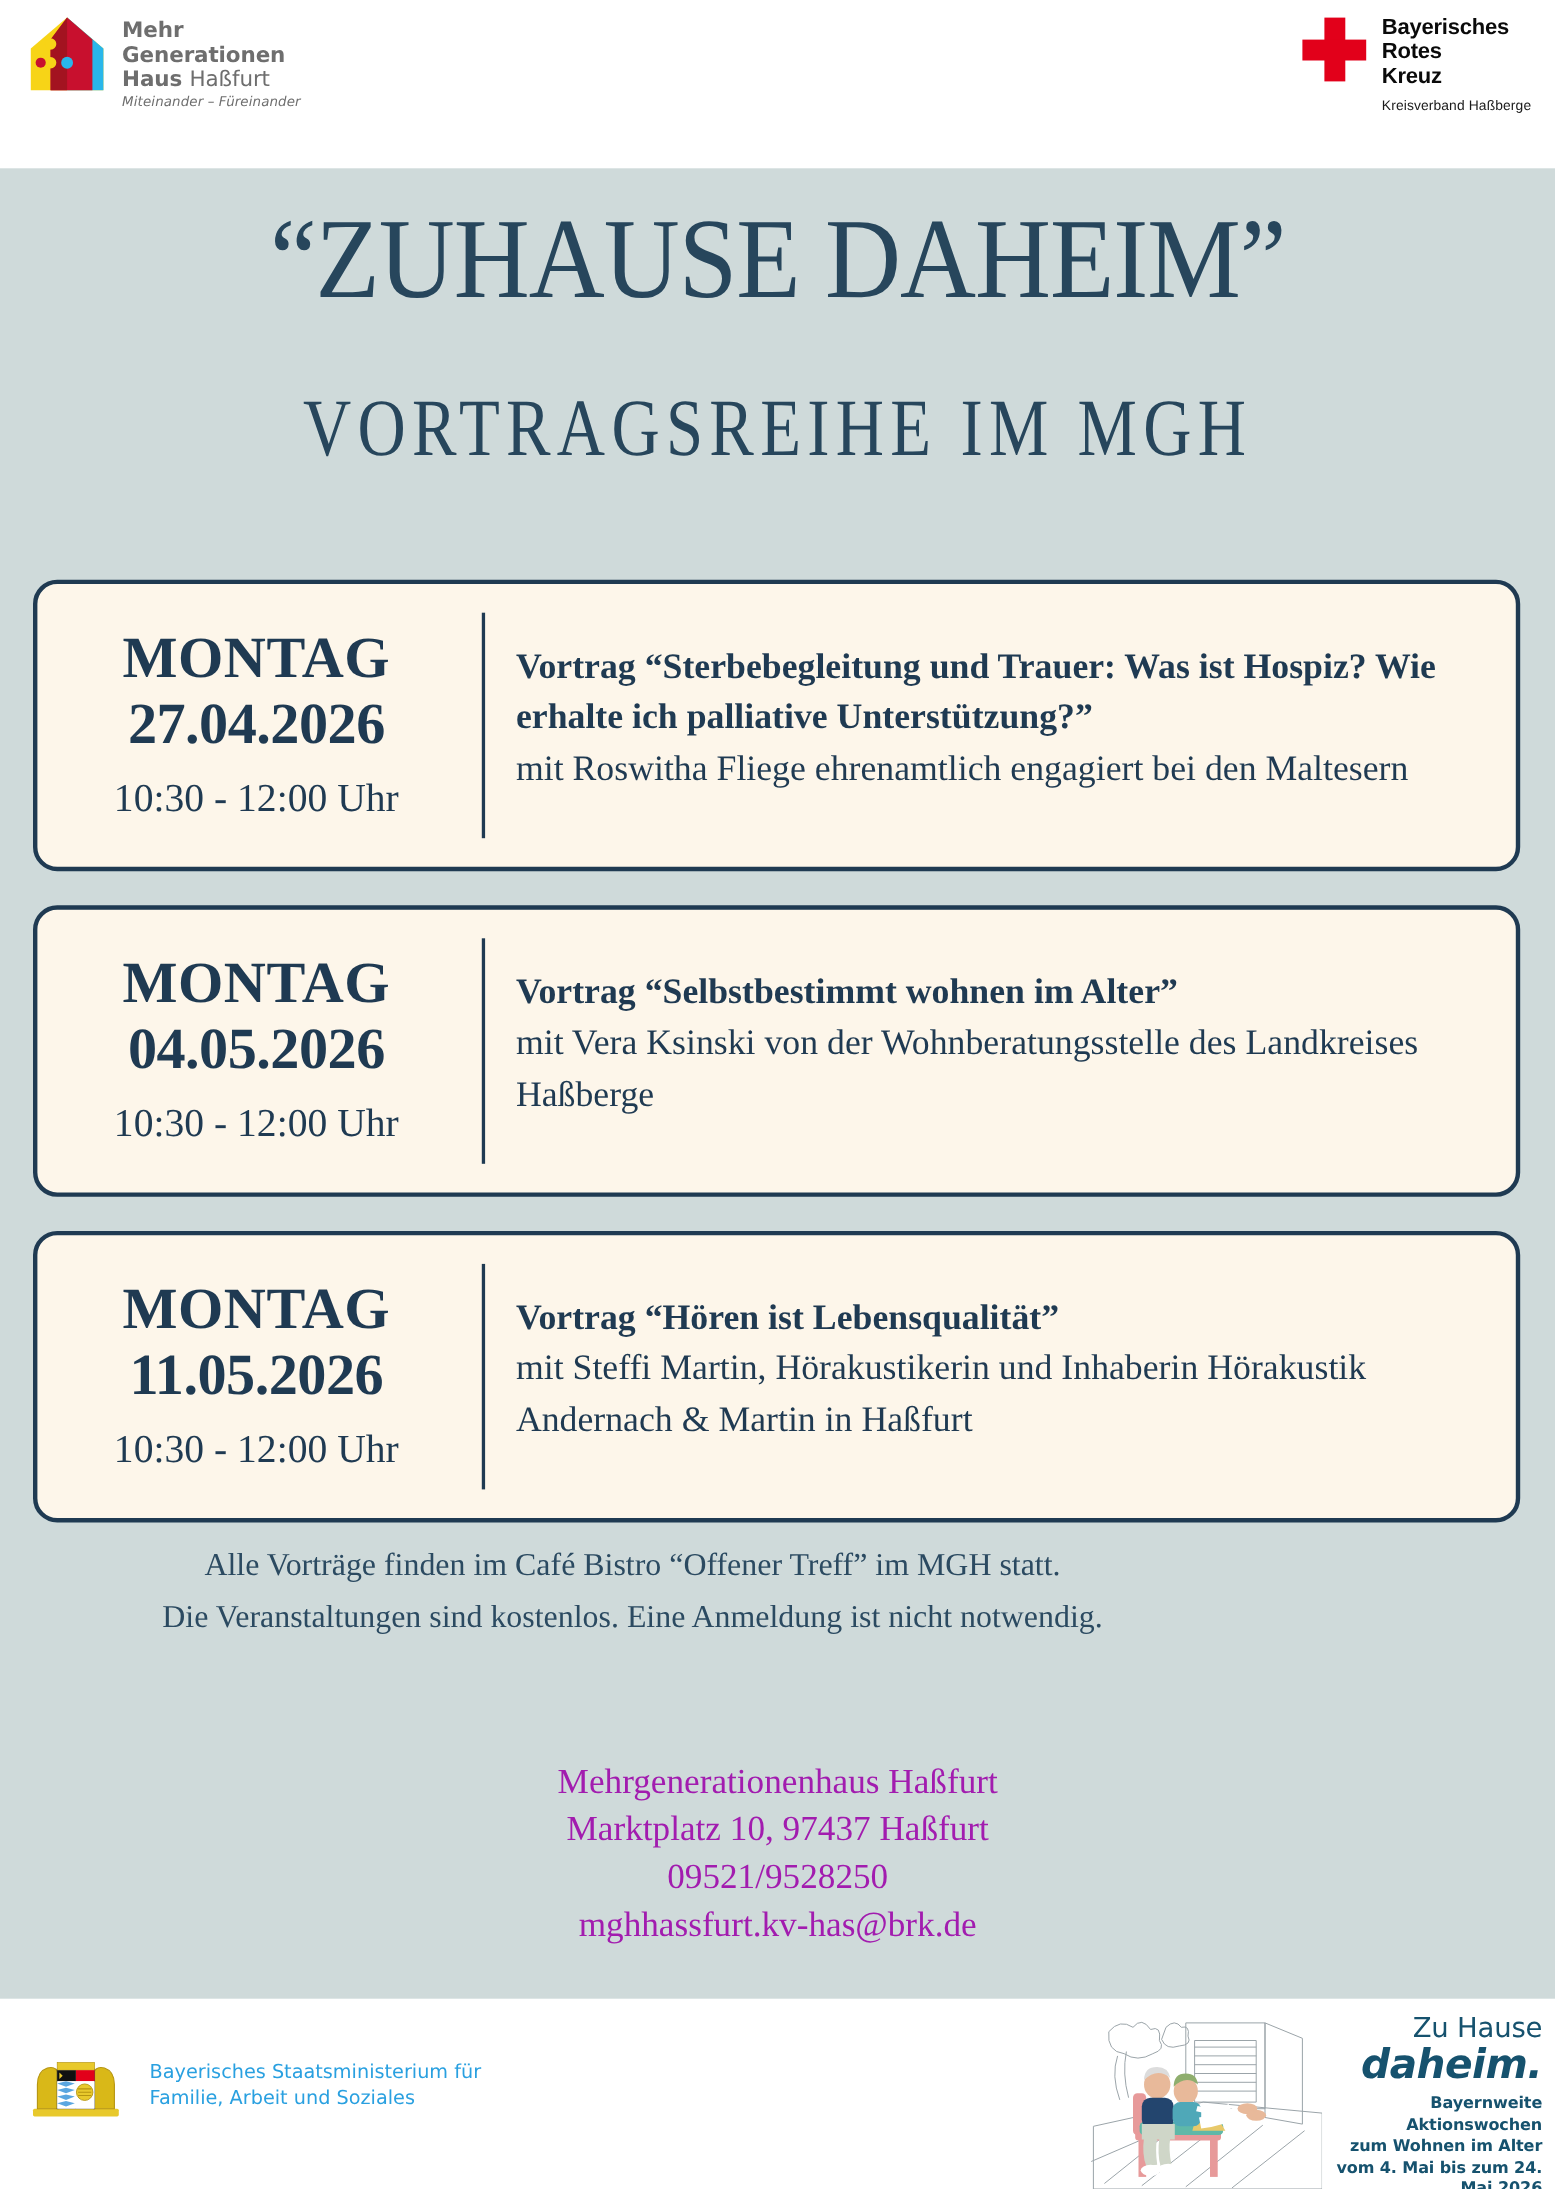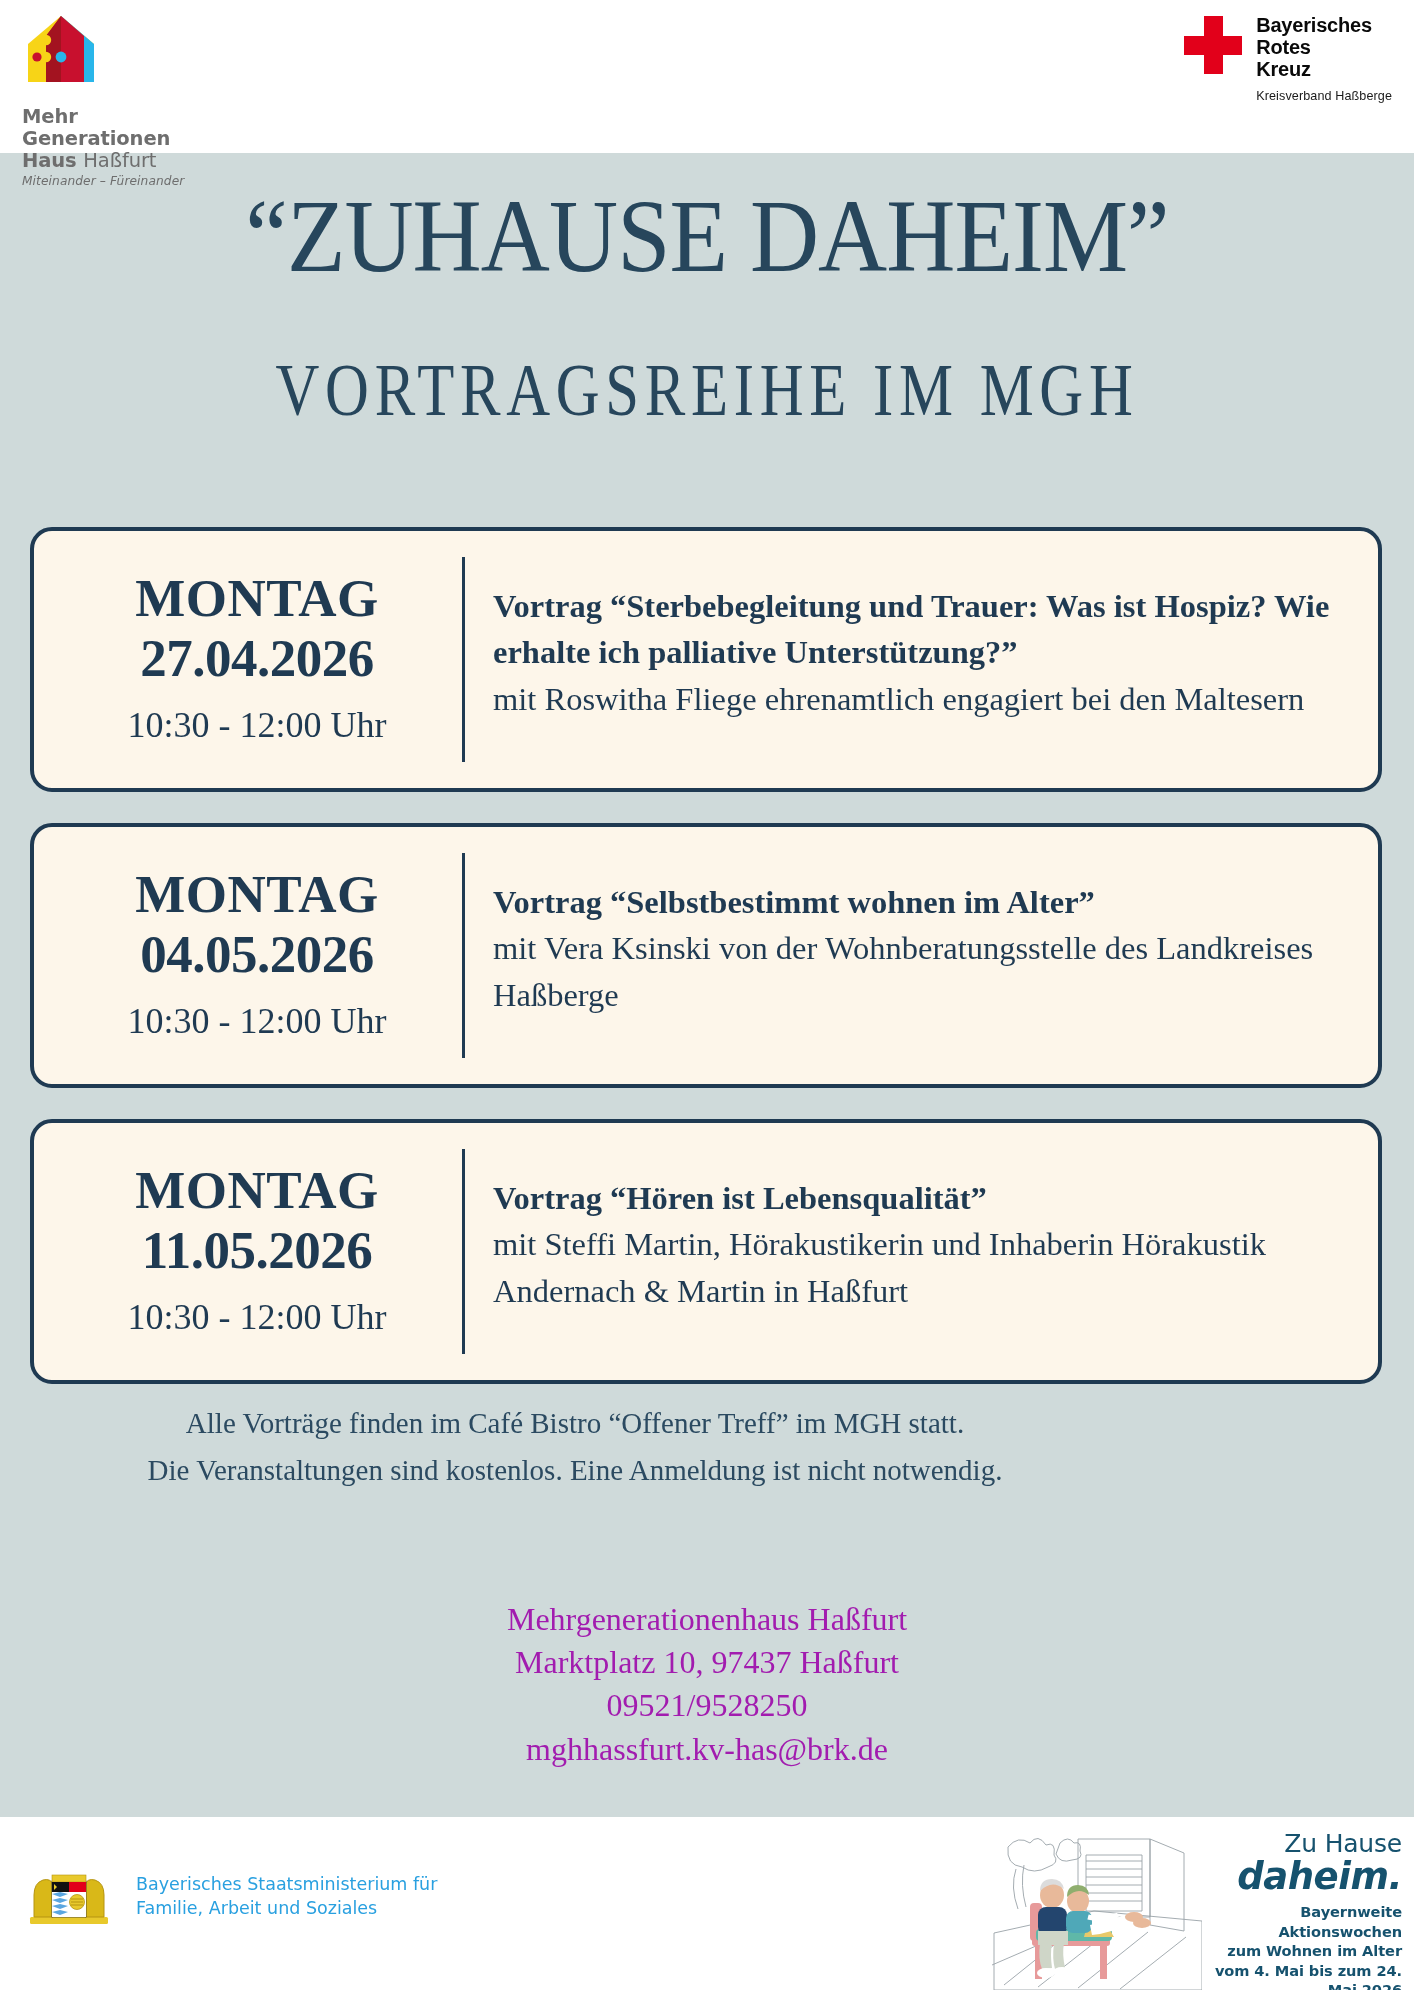--- a/index.html
+++ b/index.html
@@ -30,21 +30,20 @@
     background: #ffffff;
     z-index: 5;
   }
   .mgh-logo {
     position: absolute;
     left: 22px;
     top: 10px;
     display: flex;
     align-items: flex-start;
     gap: 11px;
-    flex-direction: column;
   }
   .mgh-mark {
     width: 78px;
     height: 78px;
     position: relative;
     flex: none;
   }
   .mgh-words {
     font-family: "DejaVu Sans", sans-serif;
     line-height: 1.14;
@@ -160,21 +159,20 @@
   }
   .card-when {
     width: 382px;
     flex: none;
     display: flex;
     flex-direction: column;
     justify-content: center;
     align-items: center;
     padding: 18px 14px 18px 8px;
     text-align: center;
-    margin-left: 24px;
   }
   .card-day {
     font-family: "Liberation Serif", serif;
     font-weight: bold;
     font-size: 53px;
     line-height: 1.05;
     color: #1f3a52;
     letter-spacing: 0.5px;
   }
   .card-date {

